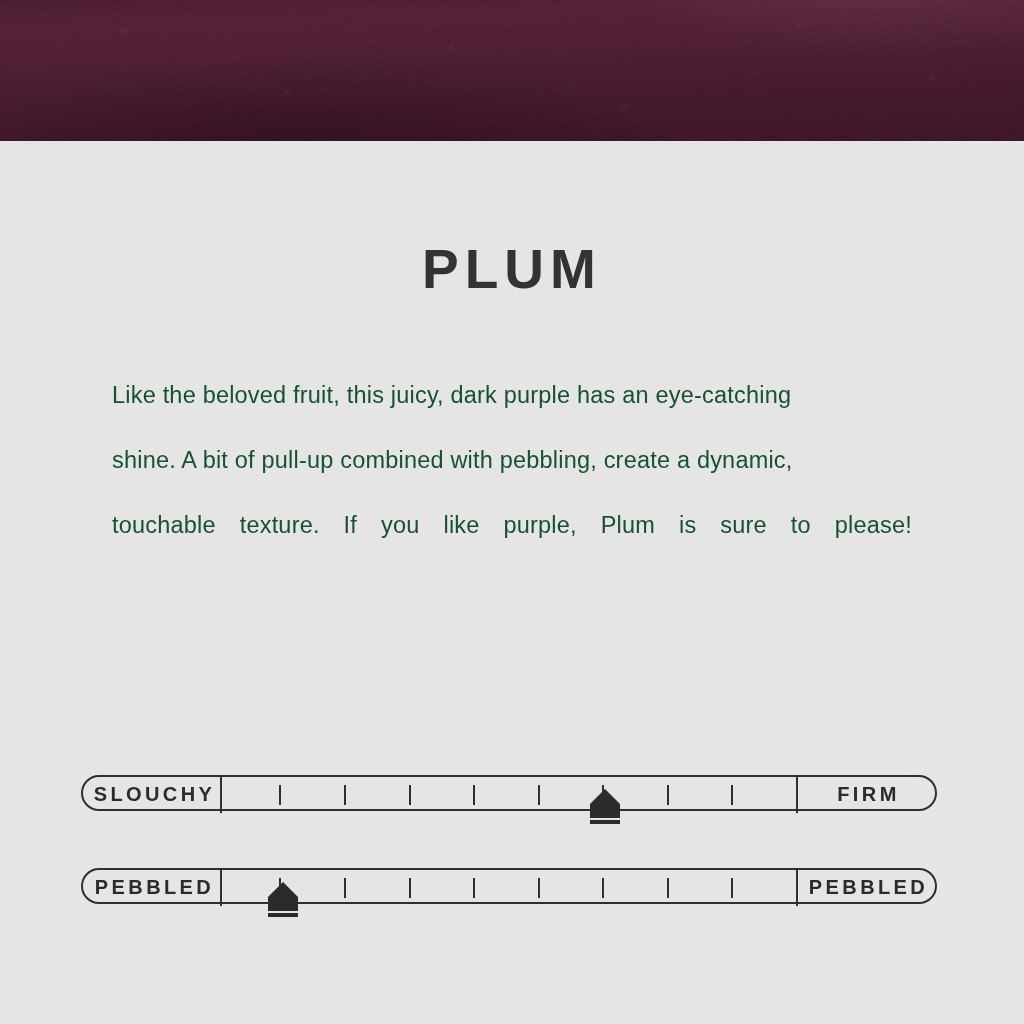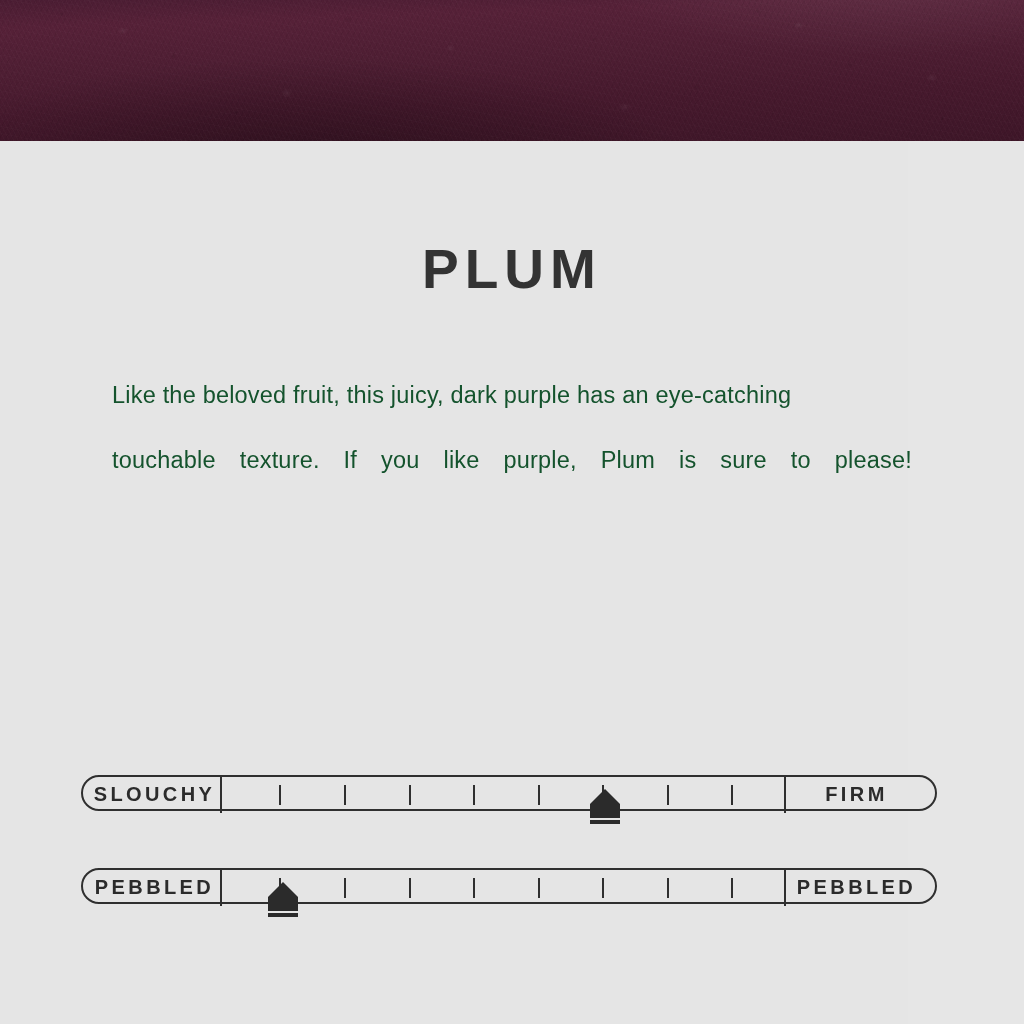--- a/index.html
+++ b/index.html
@@ -141,21 +141,21 @@
     color: #2b2b2b;
     text-align: center;
   }
   .cap-left {
     left: 0;
     width: 139px;
     border-right: 2px solid #2f2f2f;
     padding-left: 6px;
   }
   .cap-right {
-    right: 12px;
+    right: 0;
     width: 139px;
     border-left: 2px solid #2f2f2f;
     padding-left: 4px;
   }
   .ticks {
     position: absolute;
     left: 139px;
     right: 139px;
     top: 2px;
     height: 32px;
@@ -200,20 +200,21 @@
   <div class="swatch-grain"></div>
   <div class="swatch-grain2"></div>
 </div>
 
 <div class="card">
 
   <div class="title">PLUM</div>
 
   <div class="desc">
     <span class="line">Like the beloved fruit, this juicy, dark purple has an eye-catching</span>
+    <span class="line">shine. A bit of pull-up combined with pebbling, create a dynamic,</span>
     <span class="line justify">touchable texture. If you like purple, Plum is sure to please!</span>
   </div>
 
   <div class="sliders">
 
     <div class="slider-row">
       <div class="slider-track">
         <div class="cap cap-left">SLOUCHY</div>
         <div class="cap cap-right">FIRM</div>
         <div class="ticks">

